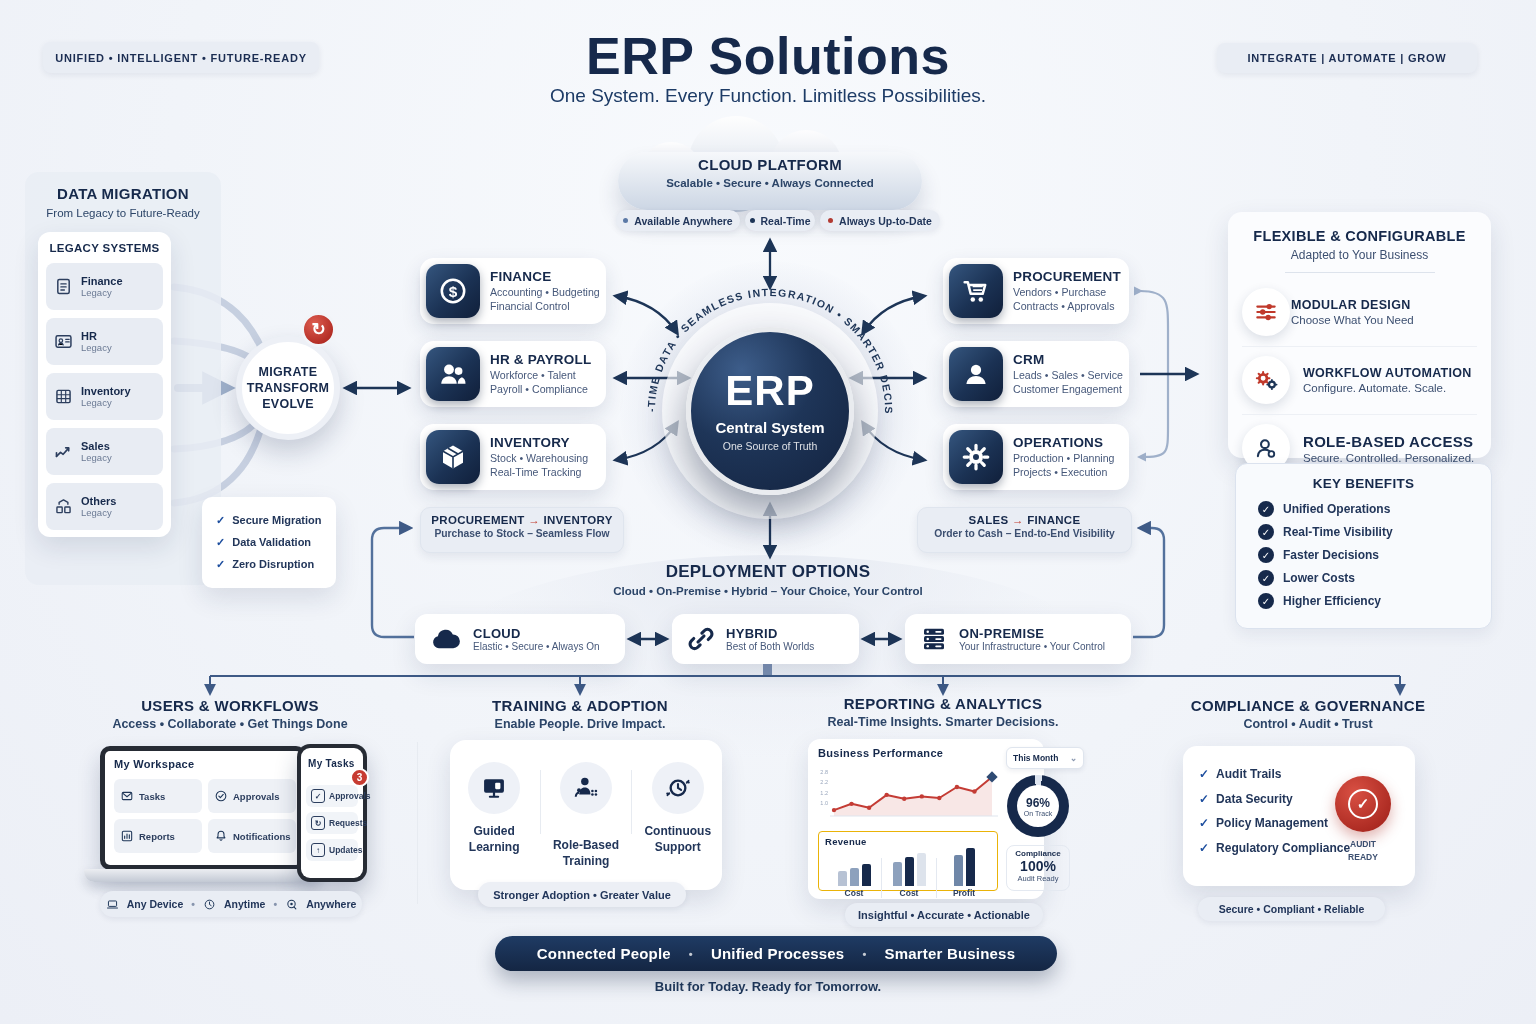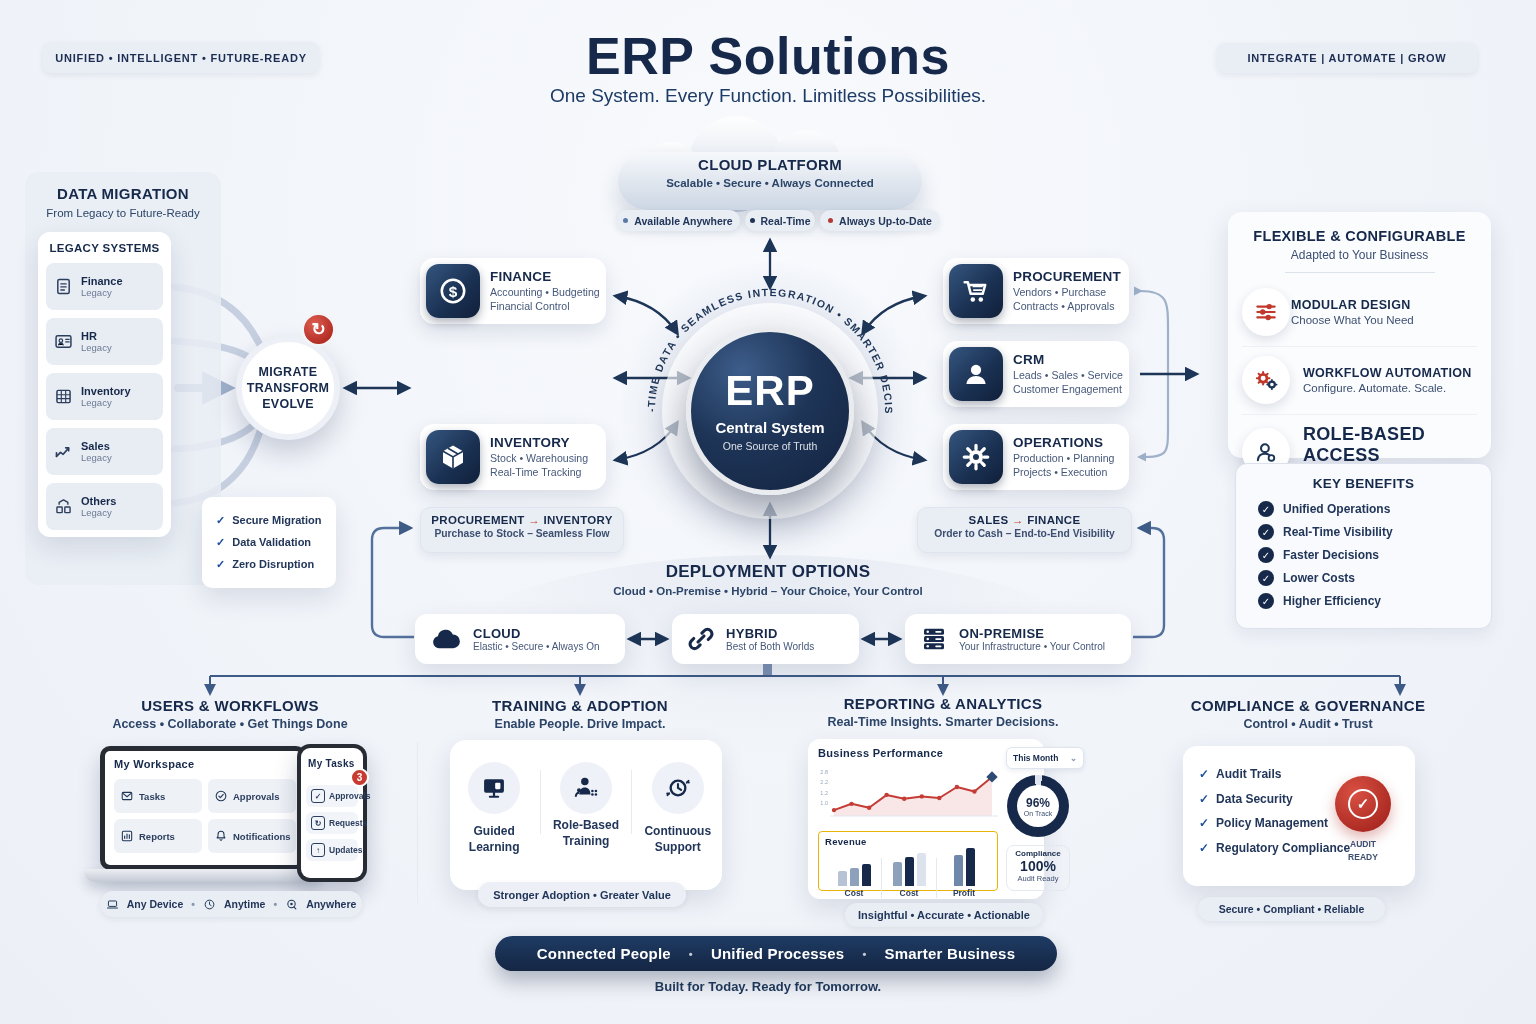--- a/index.html
+++ b/index.html
@@ -350,20 +350,32 @@
         <svg width="32" height="32">
           <use href="#ic-dollar"></use>
         </svg>
       </div>
     <div class="modtxt">
         <div class="t">FINANCE</div>
         <div class="l">Accounting • Budgeting</div>
         <div class="l">Financial Control</div>
       </div>
   </div>
+  <div class="modbox" style="left:420px;top:341px">
+    <div class="modicon">
+        <svg width="32" height="32">
+          <use href="#ic-users"></use>
+        </svg>
+      </div>
+    <div class="modtxt">
+        <div class="t">HR &amp; PAYROLL</div>
+        <div class="l">Workforce • Talent</div>
+        <div class="l">Payroll • Compliance</div>
+      </div>
+  </div>
   <div class="modbox" style="left:420px;top:424px">
     <div class="modicon">
         <svg width="30" height="30">
           <use href="#ic-box"></use>
         </svg>
       </div>
     <div class="modtxt">
         <div class="t">INVENTORY</div>
         <div class="l">Stock • Warehousing</div>
         <div class="l">Real-Time Tracking</div>
@@ -493,21 +505,21 @@
         </div>
     </div>
     <div style="position:absolute;left:14px;top:202px;width:235px;height:1px;background:#edf0f5"></div>
     <div style="position:absolute;left:14px;top:188px;margin-top:24px;display:flex;align-items:center;gap:13px">
       <div class="iconcircle">
           <svg width="26" height="26">
             <use href="#ic-usergear"></use>
           </svg>
         </div>
       <div>
-          <div class="ttl" style="font-size:18px">ROLE-BASED ACCESS</div>
+          <div class="ttl" style="font-size:15px">ROLE-BASED ACCESS</div>
           <div style="font-size:11.5px;color:#3c4f70;margin-top:2px">Secure. Controlled. Personalized.</div>
         </div>
     </div>
   </div>
 
   <div class="abs" style="left:1235px;top:463px;width:257px;height:166px;background:#f8fafd;border:1px solid #dbe2ee;border-radius:12px;box-shadow:0 6px 16px rgba(23,42,80,.07);box-sizing:border-box;padding:12px 0 0 22px">
     <div class="ttl" style="font-size:13.5px;text-align:center;margin-left:-22px">KEY BENEFITS</div>
     <div style="display:flex;align-items:center;margin-top:10px">
         <span class="benefit-dot">✓</span>
         <span style="font-size:12px;font-weight:600;color:#22365a">Unified Operations</span>
@@ -617,21 +629,21 @@
         </div>
       <div style="font-size:12px;font-weight:700;color:#22365a;margin-top:10px;line-height:1.3"><span>Guided</span><br><span>Learning</span></div>
     </div>
     <div class="vdiv" style="height:64px;margin-top:8px"></div>
     <div style="text-align:center;width:86px">
       <div class="iconcircle" style="width:52px;height:52px;background:#eef1f7;box-shadow:none;margin:0 auto">
           <svg width="28" height="28">
             <use href="#ic-people2"></use>
           </svg>
         </div>
-      <div style="font-size:12px;font-weight:700;color:#22365a;margin-top:4px;line-height:1.3"><span>Role-Based</span><br><span>Training</span></div>
+      <div style="font-size:12px;font-weight:700;color:#22365a;margin-top:24px;line-height:1.3"><span>Role-Based</span><br><span>Training</span></div>
     </div>
     <div class="vdiv" style="height:64px;margin-top:8px"></div>
     <div style="text-align:center;width:86px">
       <div class="iconcircle" style="width:52px;height:52px;background:#eef1f7;box-shadow:none;margin:0 auto">
           <svg width="28" height="28">
             <use href="#ic-support"></use>
           </svg>
         </div>
       <div style="font-size:12px;font-weight:700;color:#22365a;margin-top:10px;line-height:1.3"><span>Continuous</span><br><span>Support</span></div>
     </div>

